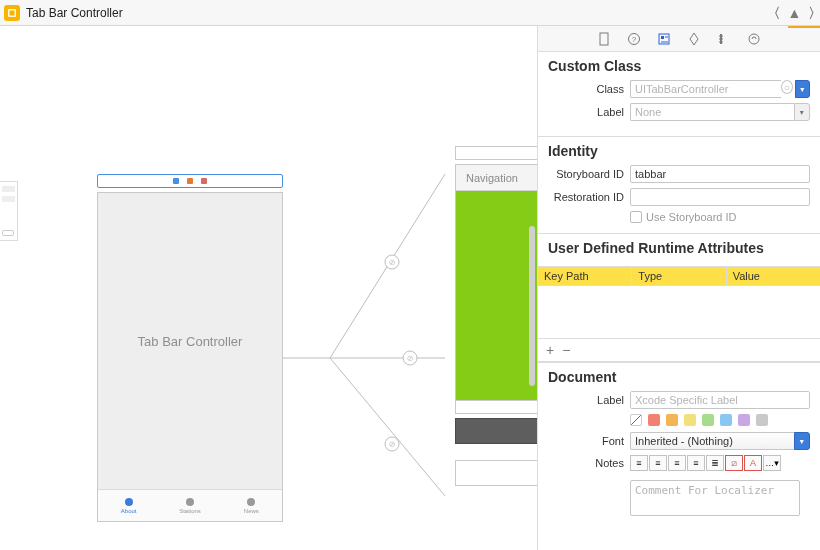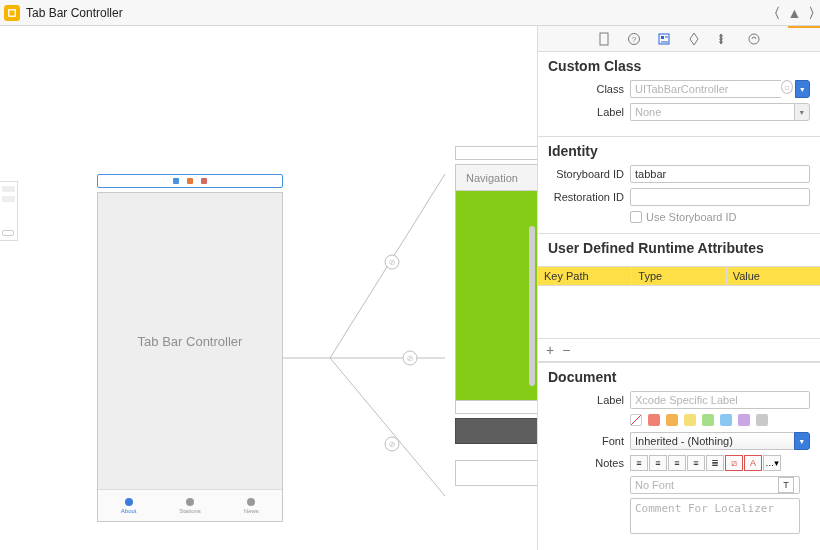--- a/index.html
+++ b/index.html
@@ -297,22 +297,18 @@
           <button>≡</button>
           <button>≡</button>
           <button>≡</button>
           <button>≡</button>
           <button>≣</button>
           <button class="danger">⧄</button>
           <button class="danger">A</button>
           <button>…▾</button>
         </div>
       </div>
-      <div class="notes-font">
-        <input type="text" placeholder="No Font" style="">
-        <span class="font-btn">T</span>
-      </div>
       <textarea class="loc" placeholder="Comment For Localizer" style=""></textarea>
     </div>
   </div>
 </div>
 
 <div class="right-edge"></div>
 
 </body></html>

